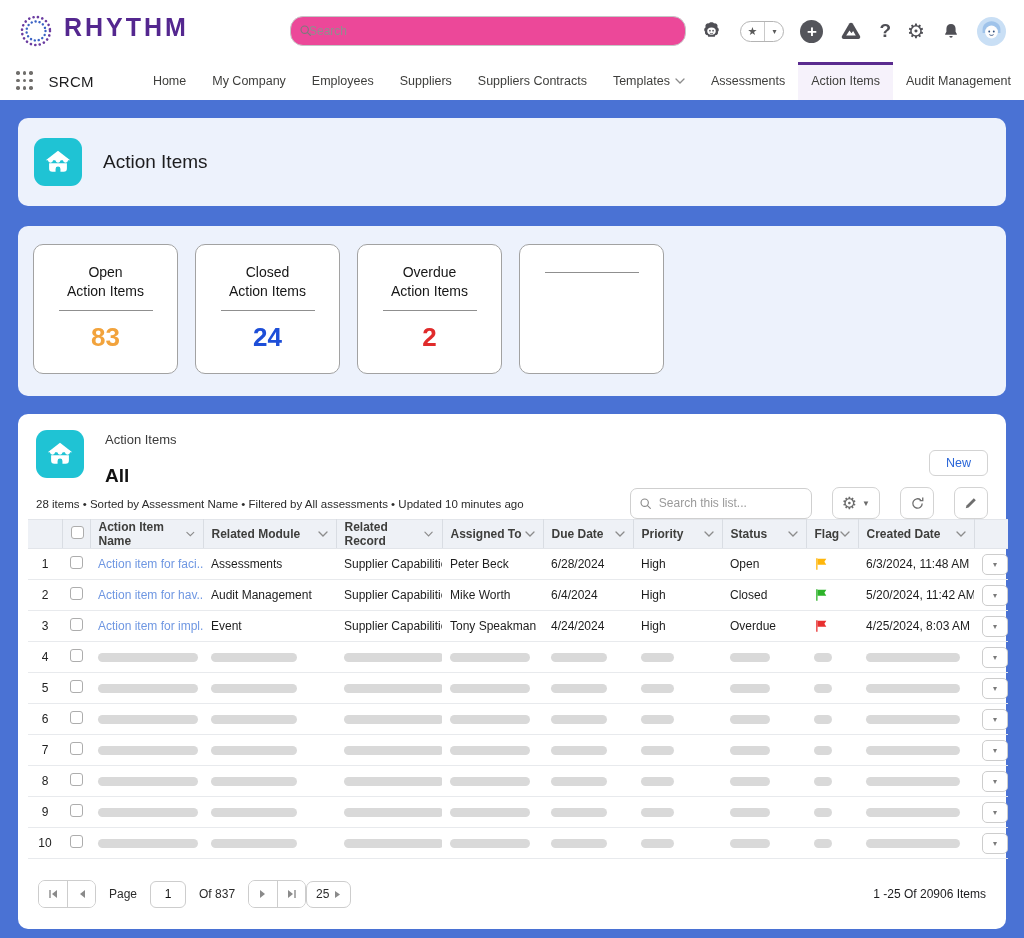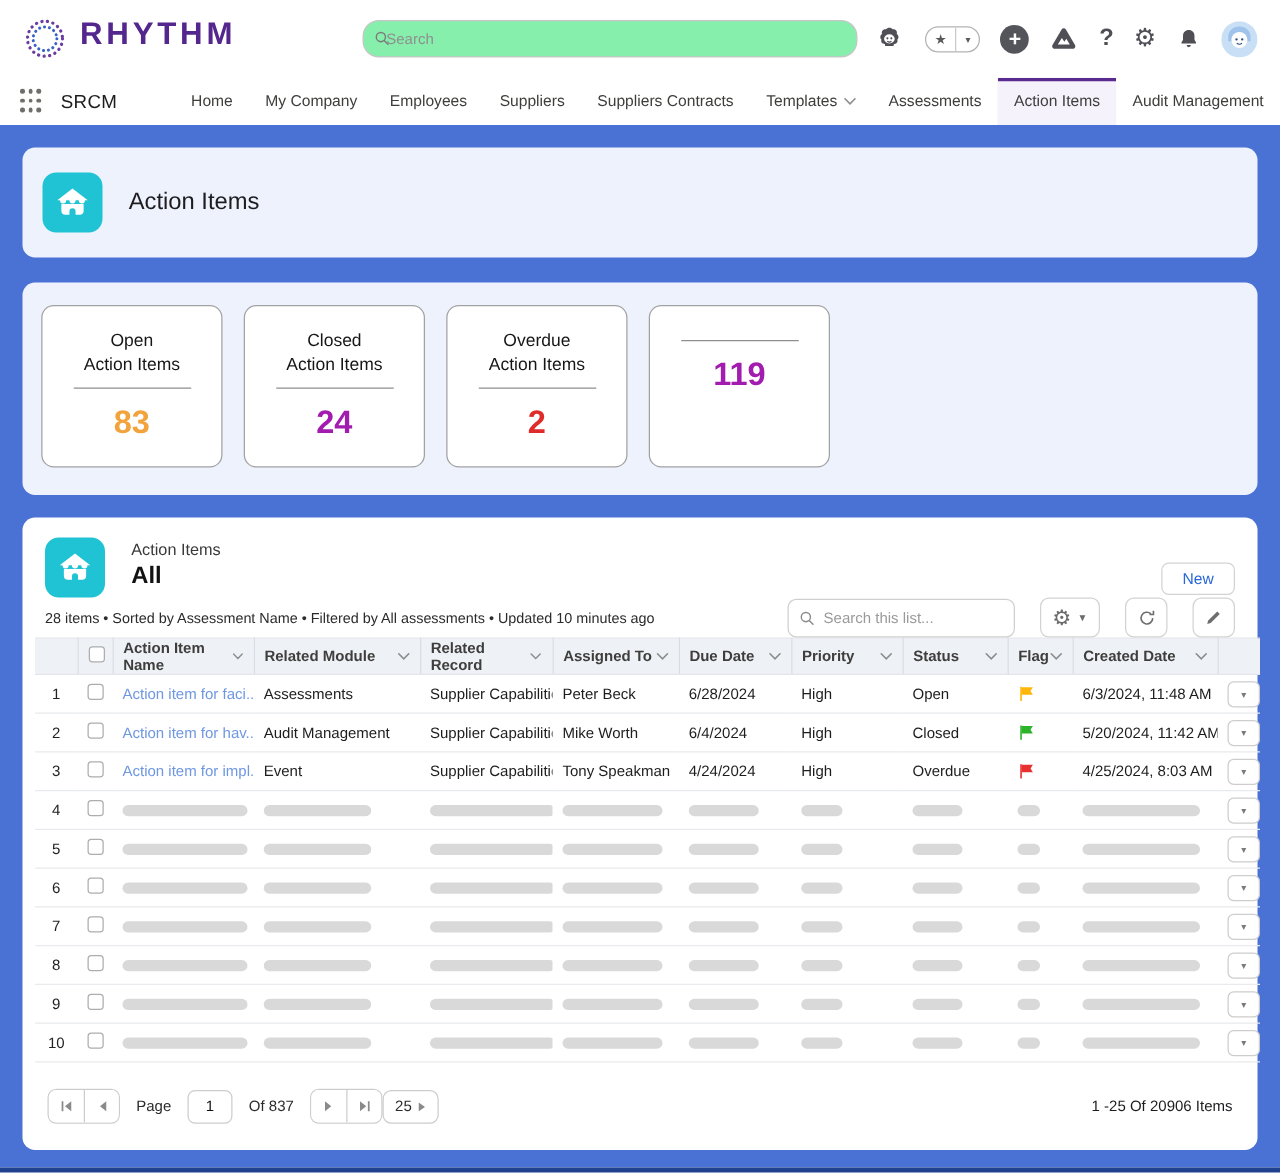--- a/index.html
+++ b/index.html
@@ -4,21 +4,21 @@
 <style>
   * { margin:0; padding:0; box-sizing:border-box; }
   html,body { background:#fff; }
   body { width:1024px; height:938px; font-family:"Liberation Sans", sans-serif; color:#1d1d1f; overflow:hidden; }
 
   
   .topbar { height:62px; background:#fff; display:flex; align-items:center; padding:0 18px; }
   .brand { width:272px; display:flex; align-items:flex-start; gap:10px; }
   .brand-text { font-size:25px; font-weight:700; letter-spacing:3px; color:#54278f; }
   .global-search { position:relative; width:396px; }
-  .global-search input { width:100%; height:30px; border:1px solid #c6c6c6; border-radius:13px; padding:0 10px 0 18px; font-size:12px; font-family:inherit; color:#333; background:#86efac; outline:none; }
+  .global-search input { width:100%; height:30px; border:1px solid #c6c6c6; border-radius:13px; padding:0 10px 0 18px; font-size:12px; font-family:inherit; color:#333; background:#ec4899; outline:none; }
   .global-search input::placeholder { color:#8f8f8f; }
   .global-search .mag { position:absolute; left:9px; top:8px; }
   .topbar-icons { margin-left:auto; display:flex; align-items:center; gap:16px; }
   .tb-ic { display:flex; align-items:center; justify-content:center; cursor:pointer; color:#4f4f55; }
   .fav-pill { display:flex; align-items:center; height:21px; border:1px solid #b4b4b4; border-radius:11px; overflow:hidden; }
   .fav-pill .half { padding:0 7px; display:flex; align-items:center; height:100%; font-size:11px; color:#5a5a5a; }
   .fav-pill .half + .half { border-left:1px solid #c9c9c9; font-size:8px; }
   .plus-circle { width:23px; height:23px; border-radius:50%; background:#54555b; color:#fff; font-size:17px; font-weight:700; display:flex; align-items:center; justify-content:center; line-height:1; }
   .q-mark { font-size:19px; font-weight:700; color:#4f4f55; }
   .gear-glyph { font-size:20px; color:#4f4f55; line-height:1; }
@@ -36,28 +36,28 @@
   .blue-main { background:#4a72d4; padding:18px 18px 14px; }
   .banner { background:#edf2fc; border-radius:10px; height:88px; display:flex; align-items:center; padding:0 16px; margin-bottom:20px; }
   .tile { width:48px; height:48px; border-radius:11px; background:#1fc3d4; display:flex; align-items:center; justify-content:center; flex:0 0 auto; }
   .banner-title { font-size:19px; font-weight:400; color:#1d1d1f; margin-left:21px; }
 
   .stats { background:#edf2fc; border-radius:10px; height:170px; display:flex; gap:17px; padding:18px 15px; margin-bottom:18px; }
   .stat-card { width:145px; height:130px; background:#fff; border:1px solid #a2a2a2; border-radius:10px; text-align:center; padding-top:18px; cursor:pointer; }
   .stat-label { font-size:14px; color:#161616; line-height:1.35; white-space:pre-line; min-height:38px; display:flex; align-items:center; justify-content:center; }
   .stat-divider { width:94px; height:1px; background:#8f8f8f; margin:9px auto 11px; }
   .stat-value { font-size:26px; font-weight:700; }
-  .c-orange { color:#F2A33C; } .c-green { color:#a21caf; } .c-red { color:#E02B2B; }
+  .c-orange { color:#F2A33C; } .c-green { color:#1d4ed8; } .c-red { color:#E02B2B; }
 
   
   .list-card { background:#fff; border-radius:10px; padding:16px 10px 12px; }
   .list-head { display:flex; align-items:flex-start; padding:0 8px; }
   .list-titles { margin-left:21px; padding-top:2px; }
   .list-entity { font-size:13px; color:#3a3a3a; }
-  .list-view { font-size:19px; font-weight:700; color:#121212; margin-top:3px; }
+  .list-view { font-size:19px; font-weight:700; color:#121212; margin-top:18px; }
   .new-btn { margin-left:auto; margin-top:20px; background:#fff; border:1px solid #d3d3d3; border-radius:6px; color:#2a66d8; font-size:12.5px; padding:5px 16px; font-family:inherit; cursor:pointer; }
 
   .list-sub { display:flex; align-items:flex-end; justify-content:space-between; padding:0 8px; margin-top:0px; }
   .list-meta { font-size:11.5px; color:#2b2b2b; padding-bottom:9px; }
   .controls { display:flex; align-items:center; gap:20px; }
   .list-search { position:relative; width:182px; }
   .list-search input { width:100%; height:31px; border:1px solid #cfcfcf; border-radius:7px; padding:0 8px 0 28px; font-size:12px; font-family:inherit; color:#333; outline:none; }
   .list-search input::placeholder { color:#9a9a9a; }
   .list-search .mag { position:absolute; left:9px; top:9px; }
   .icon-btn { height:32px; min-width:34px; border:1px solid #d3d3d3; border-radius:7px; background:#fff; display:flex; align-items:center; justify-content:center; gap:5px; color:#6b6b6b; cursor:pointer; font-family:inherit; }
@@ -237,21 +237,20 @@
       <div class="stat-value c-green">24</div>
     </div>
     <div class="stat-card">
       <div class="stat-label">Overdue
 Action Items</div>
       <div class="stat-divider"></div>
       <div class="stat-value c-red">2</div>
     </div>
     <div class="stat-card">
       <div class="stat-divider"></div>
-      <div class="stat-value c-green">119</div>
     </div>
   </section>
 
   <section class="list-card">
     <div class="list-head">
       <div class="tile">
         <svg width="30" height="30" viewBox="0 0 32 32">
           <path fill="#fff" d="M16 4L29 14H3z"></path>
           <circle cx="8" cy="14.2" r="2.6" fill="#fff"></circle>
             <circle cx="16" cy="14.2" r="2.6" fill="#fff"></circle>

